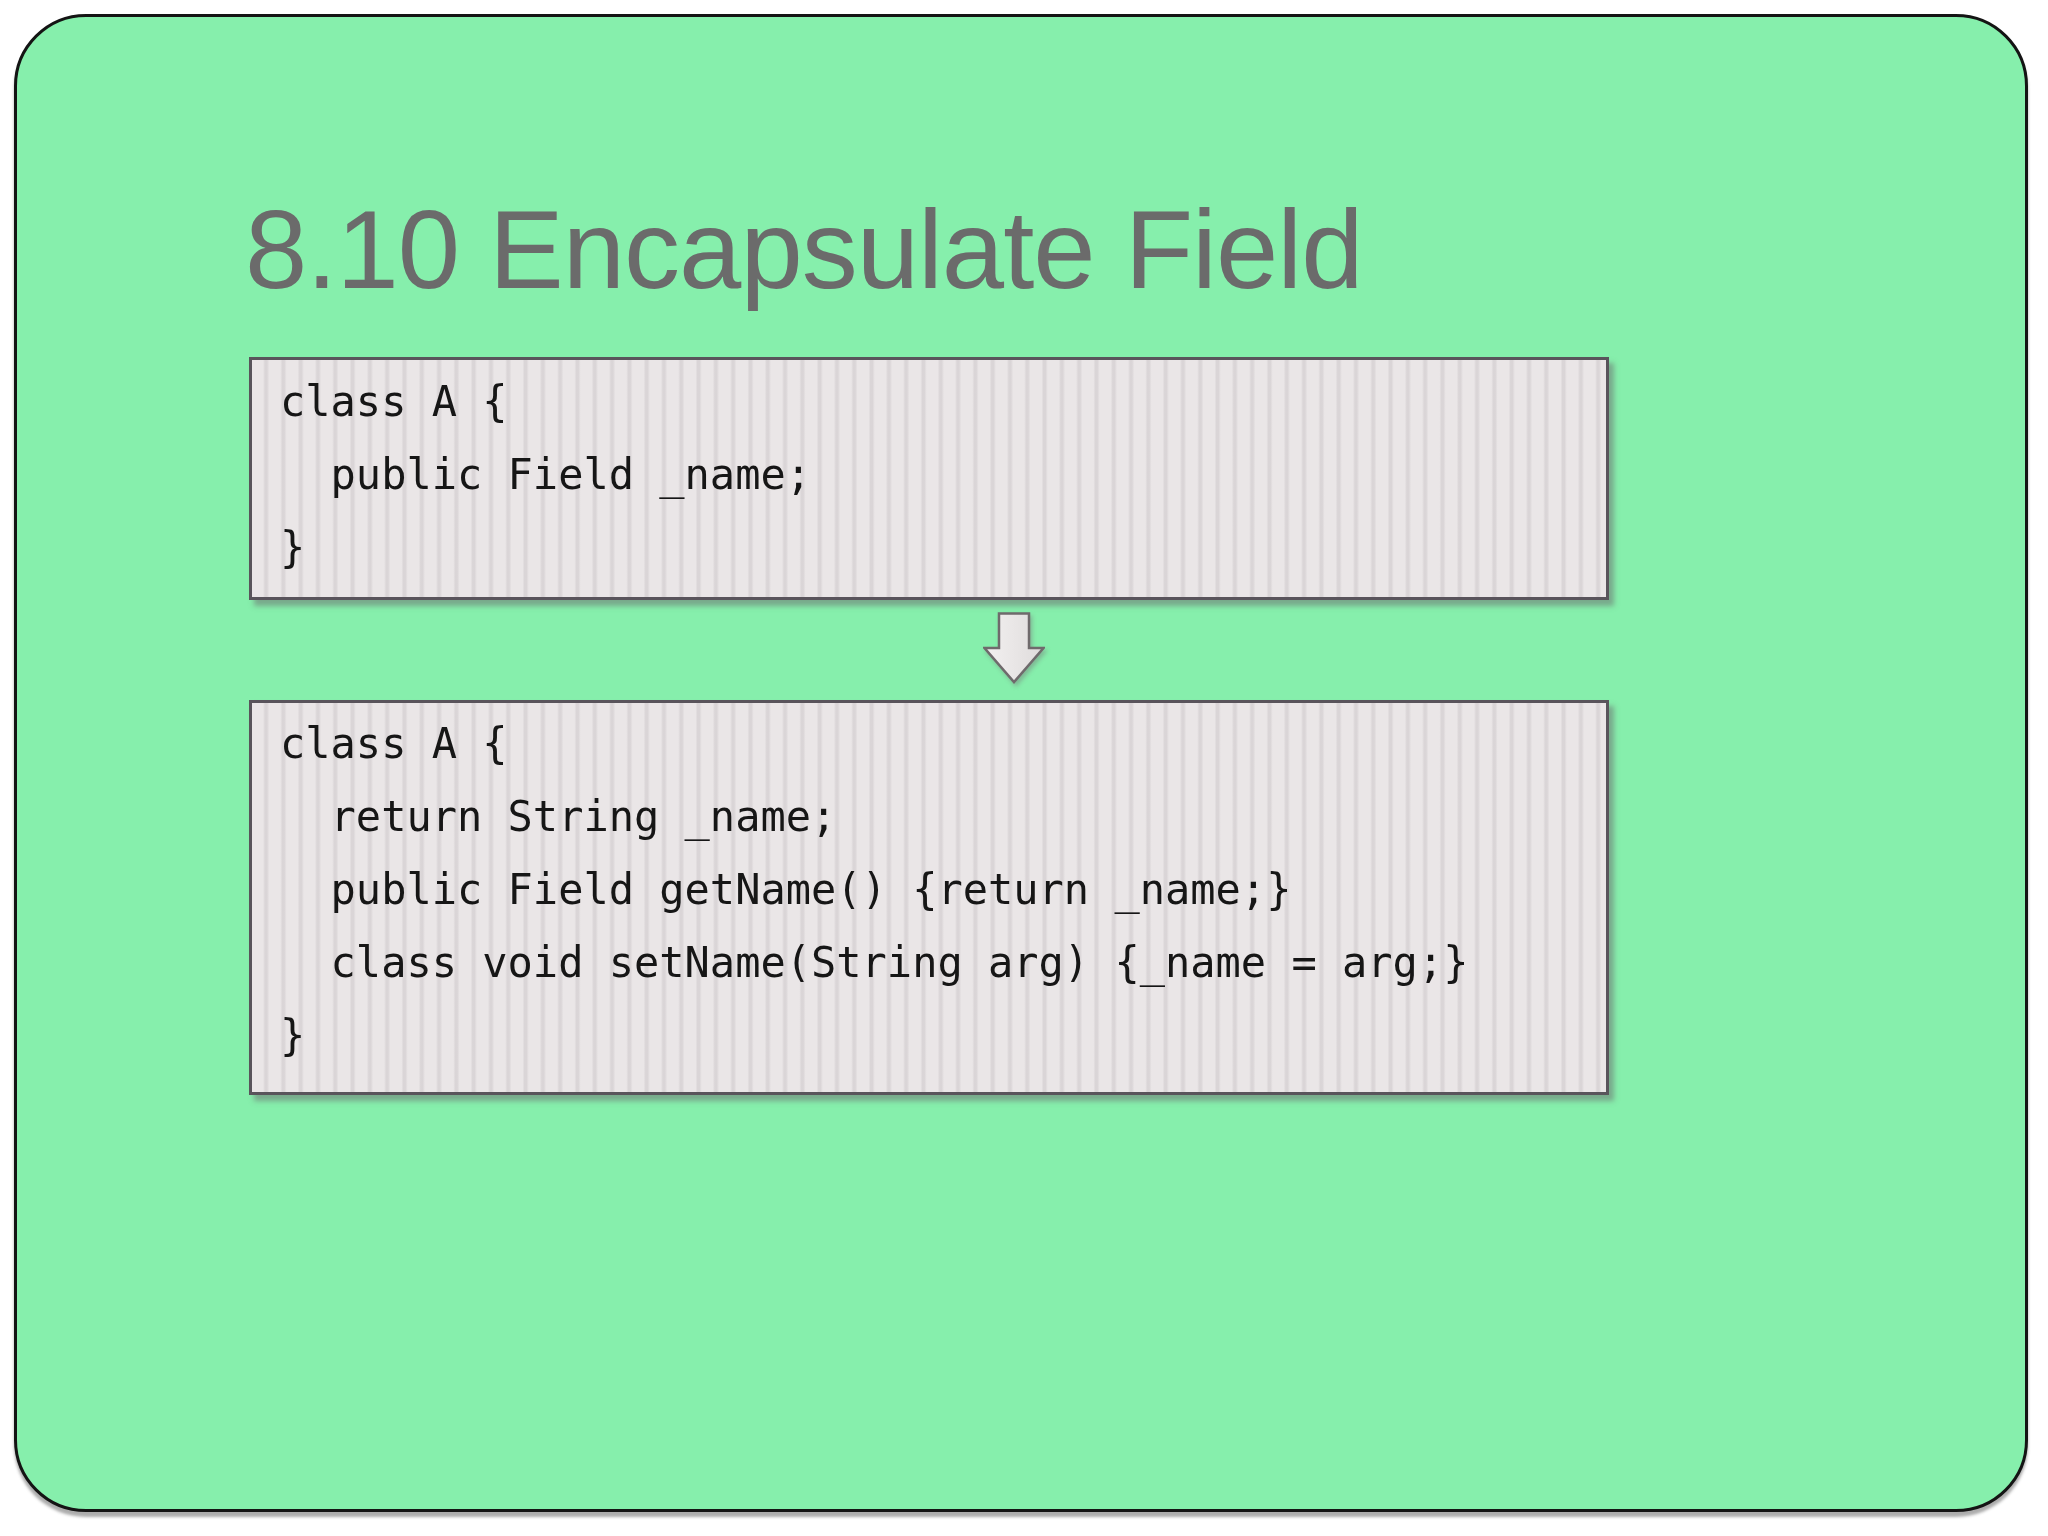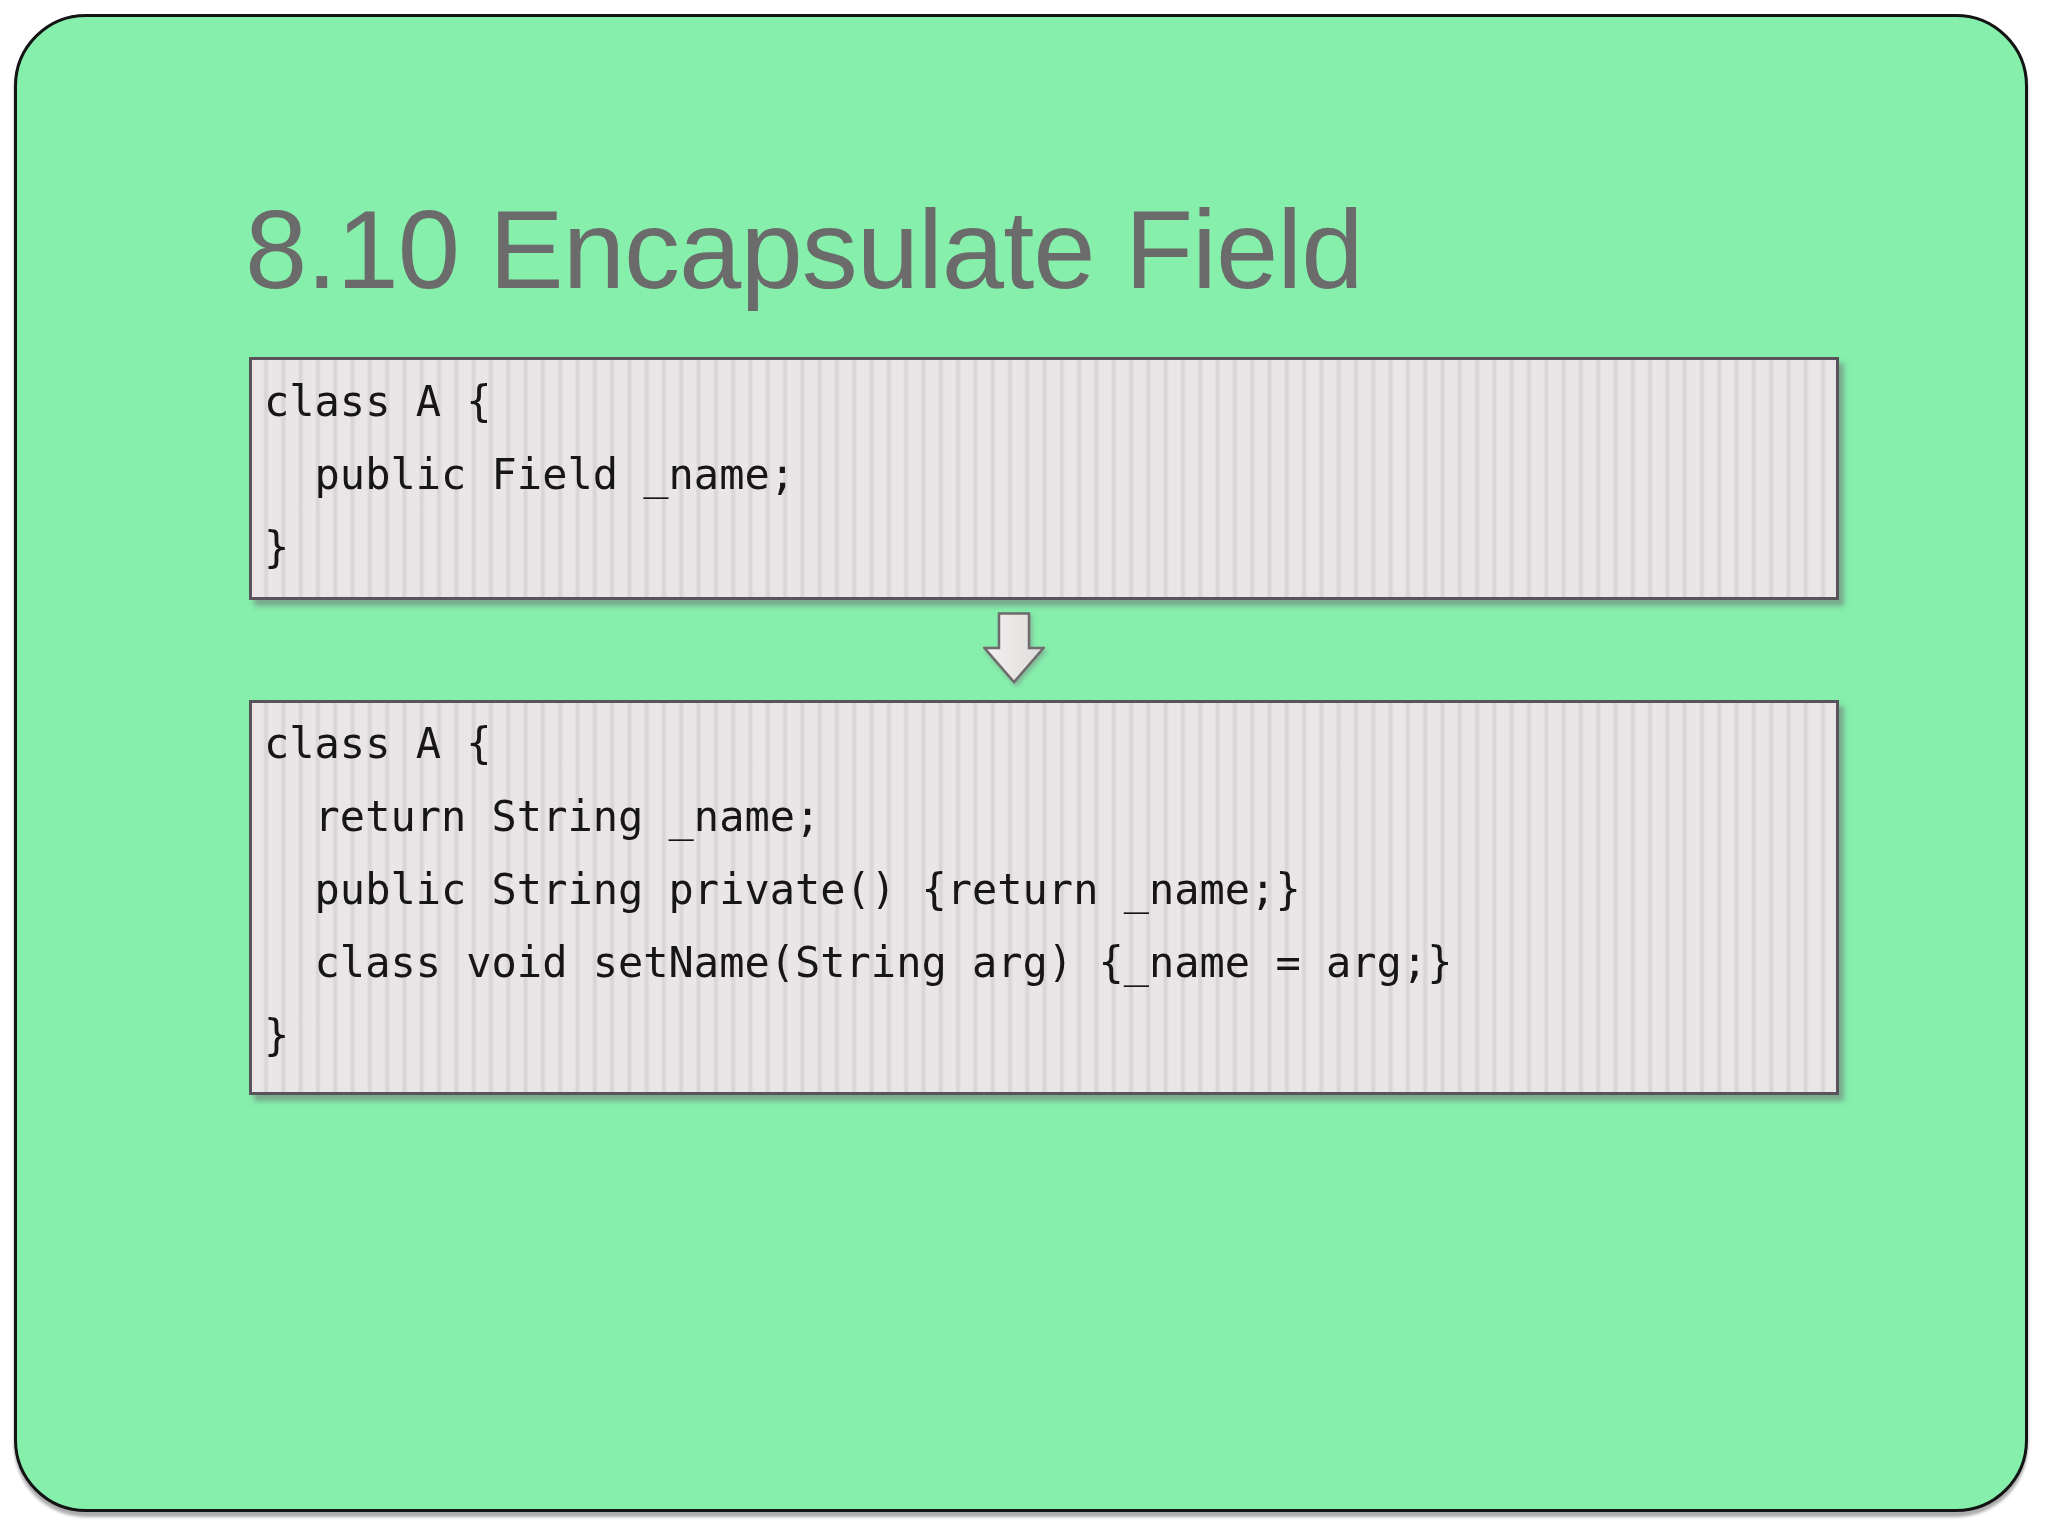--- a/index.html
+++ b/index.html
@@ -37,35 +37,35 @@
     line-height: 1;
     font-weight: 400;
     color: #6b6b6b;
     letter-spacing: -1px;
     white-space: nowrap;
     margin: 0;
   }
   .code-box {
     position: absolute;
     left: 232px;
-    width: 1590px;
+    width: 1360px;
     box-sizing: border-box;
     border: 3px solid #59545b;
     background:
       repeating-linear-gradient(
         90deg,
         rgba(0,0,0,0) 0px,
         rgba(0,0,0,0) 11px,
         rgba(110,100,108,0.13) 13px,
         rgba(110,100,108,0.13) 15px,
         rgba(0,0,0,0) 17.3px
       ),
       #eae6e7;
     box-shadow: 5px 6px 5px rgba(108, 102, 108, 0.5);
-    padding-left: 12px;
+    padding-left: 28px;
   }
   .code-box-before {
     top: 340px;
     height: 243px;
     padding-top: 5px;
   }
   .code-box-after {
     top: 683px;
     height: 395px;
     padding-top: 4px;
@@ -107,19 +107,19 @@
           <stop offset="0.5" stop-color="#e9e6e6"></stop>
           <stop offset="1" stop-color="#dedbdb"></stop>
         </linearGradient>
       </defs>
       <polygon points="16,1.5 46,1.5 46,36 60.5,36 31,70 1.5,36 16,36" fill="url(#arrowGrad)" stroke="#6f6a6c" stroke-width="2.5" stroke-linejoin="miter"></polygon>
     </svg>
 
     <div class="code-box code-box-after">
       <div class="code-line">class A {</div>
       <div class="code-line">  return String _name;</div>
-      <div class="code-line">  public String private() {return _name;}</div>
+      <div class="code-line">  public Field getName() {return _name;}</div>
       <div class="code-line">  class void setName(String arg) {_name = arg;}</div>
       <div class="code-line">}</div>
     </div>
 
   </div>
 </div>
 
 </body></html>

